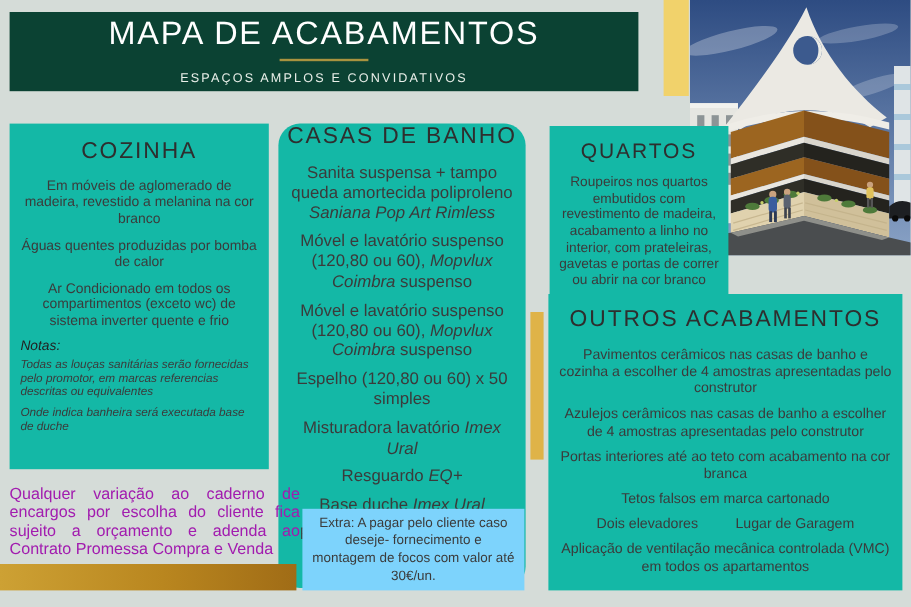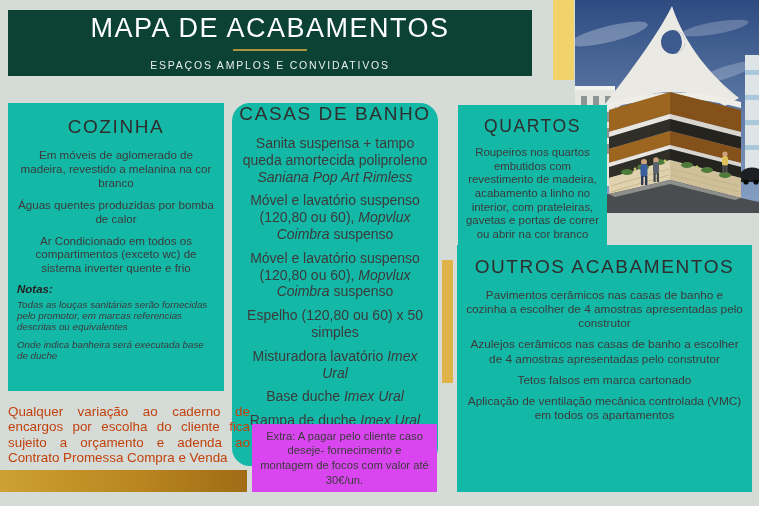--- a/index.html
+++ b/index.html
@@ -44,35 +44,35 @@
   .card-banho .item{margin-bottom:7px;font-size:14px;}
   .card-quartos{left:458px;top:105px;width:149px;min-height:133px;padding:11px 7px 6px;}
   .card-quartos .card-title{font-size:17.5px;margin-bottom:9px;}
   .card-quartos .item{font-size:11.4px;}
   .card-outros{left:457px;top:245px;width:295px;min-height:247px;padding:11px 9px 6px;}
   .card-outros .item{font-size:11.8px;margin-bottom:7px;}
 
   .pair{display:flex;justify-content:space-evenly;}
 
   .notes{text-align:left;margin-top:4px;}
-  .notes-label{font-size:11.5px;font-weight:bold;font-style:italic;color:#222;margin:0 0 5px 0;}
+  .notes-label{font-size:11.5px;font-weight:normal;font-style:italic;color:#222;margin:0 0 5px 0;}
   .notes .item{font-size:9.8px;line-height:1.12;margin-bottom:7px;text-align:left;font-style:italic;}
 
   
   .disclaimer{
     left:8px;top:404px;width:242px;
-    font-size:13.4px;line-height:1.14;color:#c2410c;
+    font-size:13.4px;line-height:1.14;color:#a21caf;
     text-align:justify;
   }
   .gold-bar{
     left:0;top:470px;width:247px;height:22px;
     background:linear-gradient(90deg,#cda134,#b9861f 55%,#a06c16);
   }
   .extra-box{
-    left:252px;top:424px;width:185px;height:68px;background:#d946ef;
+    left:252px;top:424px;width:185px;height:68px;background:#7dd3fc;
     display:flex;align-items:center;justify-content:center;
     padding:4px 8px;
   }
   .extra-text{font-size:11.2px;line-height:1.3;color:#3b3b3b;text-align:center;}
 </style>
 </head>
 <body>
 
 <div class="abs header-box">
   <div class="header-title">MAPA DE ACABAMENTOS</div>
@@ -209,39 +209,45 @@
 </div>
 
 <div class="abs card card-banho">
   <h2 class="card-title">CASAS DE BANHO</h2>
   <div>
       <div class="item"><span>Sanita suspensa + tampo queda amortecida poliproleno </span><span class="em">Saniana Pop Art Rimless</span></div>
       <div class="item"><span>Móvel e lavatório suspenso (120,80 ou 60), </span><span class="em">Mopvlux Coimbra</span><span> suspenso</span></div>
       <div class="item"><span>Móvel e lavatório suspenso (120,80 ou 60), </span><span class="em">Mopvlux Coimbra</span><span> suspenso</span></div>
       <div class="item"><span>Espelho (120,80 ou 60) x 50 simples</span></div>
       <div class="item"><span>Misturadora lavatório </span><span class="em">Imex Ural</span></div>
+      <div class="item"><span>Resguardo </span><span class="em">EQ+</span></div>
       <div class="item"><span>Base duche </span><span class="em">Imex Ural</span></div>
       <div class="item"><span>Rampa de duche </span><span class="em">Imex Ural</span></div>
       <div class="item"><span>Kit ducheta </span><span class="em">Onde</span></div>
     </div>
 </div>
 
 <div class="abs card card-quartos">
   <h2 class="card-title">QUARTOS</h2>
   <div>
       <div class="item"><span>Roupeiros nos quartos embutidos com revestimento de madeira, acabamento a linho no interior, com prateleiras, gavetas e portas de correr ou abrir na cor branco</span></div>
     </div>
 </div>
 
 <div class="abs card card-outros">
   <h2 class="card-title">OUTROS ACABAMENTOS</h2>
   <div>
       <div class="item"><span>Pavimentos cerâmicos nas casas de banho e cozinha a escolher de 4 amostras apresentadas pelo construtor</span></div>
       <div class="item"><span>Azulejos cerâmicos nas casas de banho a escolher de 4 amostras apresentadas pelo construtor</span></div>
+      <div class="item"><span>Portas interiores até ao teto com acabamento na cor branca</span></div>
       <div class="item"><span>Tetos falsos em marca cartonado</span></div>
+      <div class="item pair">
+        <span>Dois elevadores</span>
+        <span>Lugar de Garagem</span>
+      </div>
       <div class="item"><span>Aplicação de ventilação mecânica controlada (VMC) em todos os apartamentos</span></div>
     </div>
 </div>
 
 <div class="abs disclaimer">Qualquer variação ao caderno de encargos por escolha do cliente fica sujeito a orçamento e adenda ao Contrato Promessa Compra e Venda</div>
 
 <div class="abs gold-bar"></div>
 
 <div class="abs extra-box">
   <div class="extra-text">Extra: A pagar pelo cliente caso deseje- fornecimento e montagem de focos com valor até 30€/un.</div>

